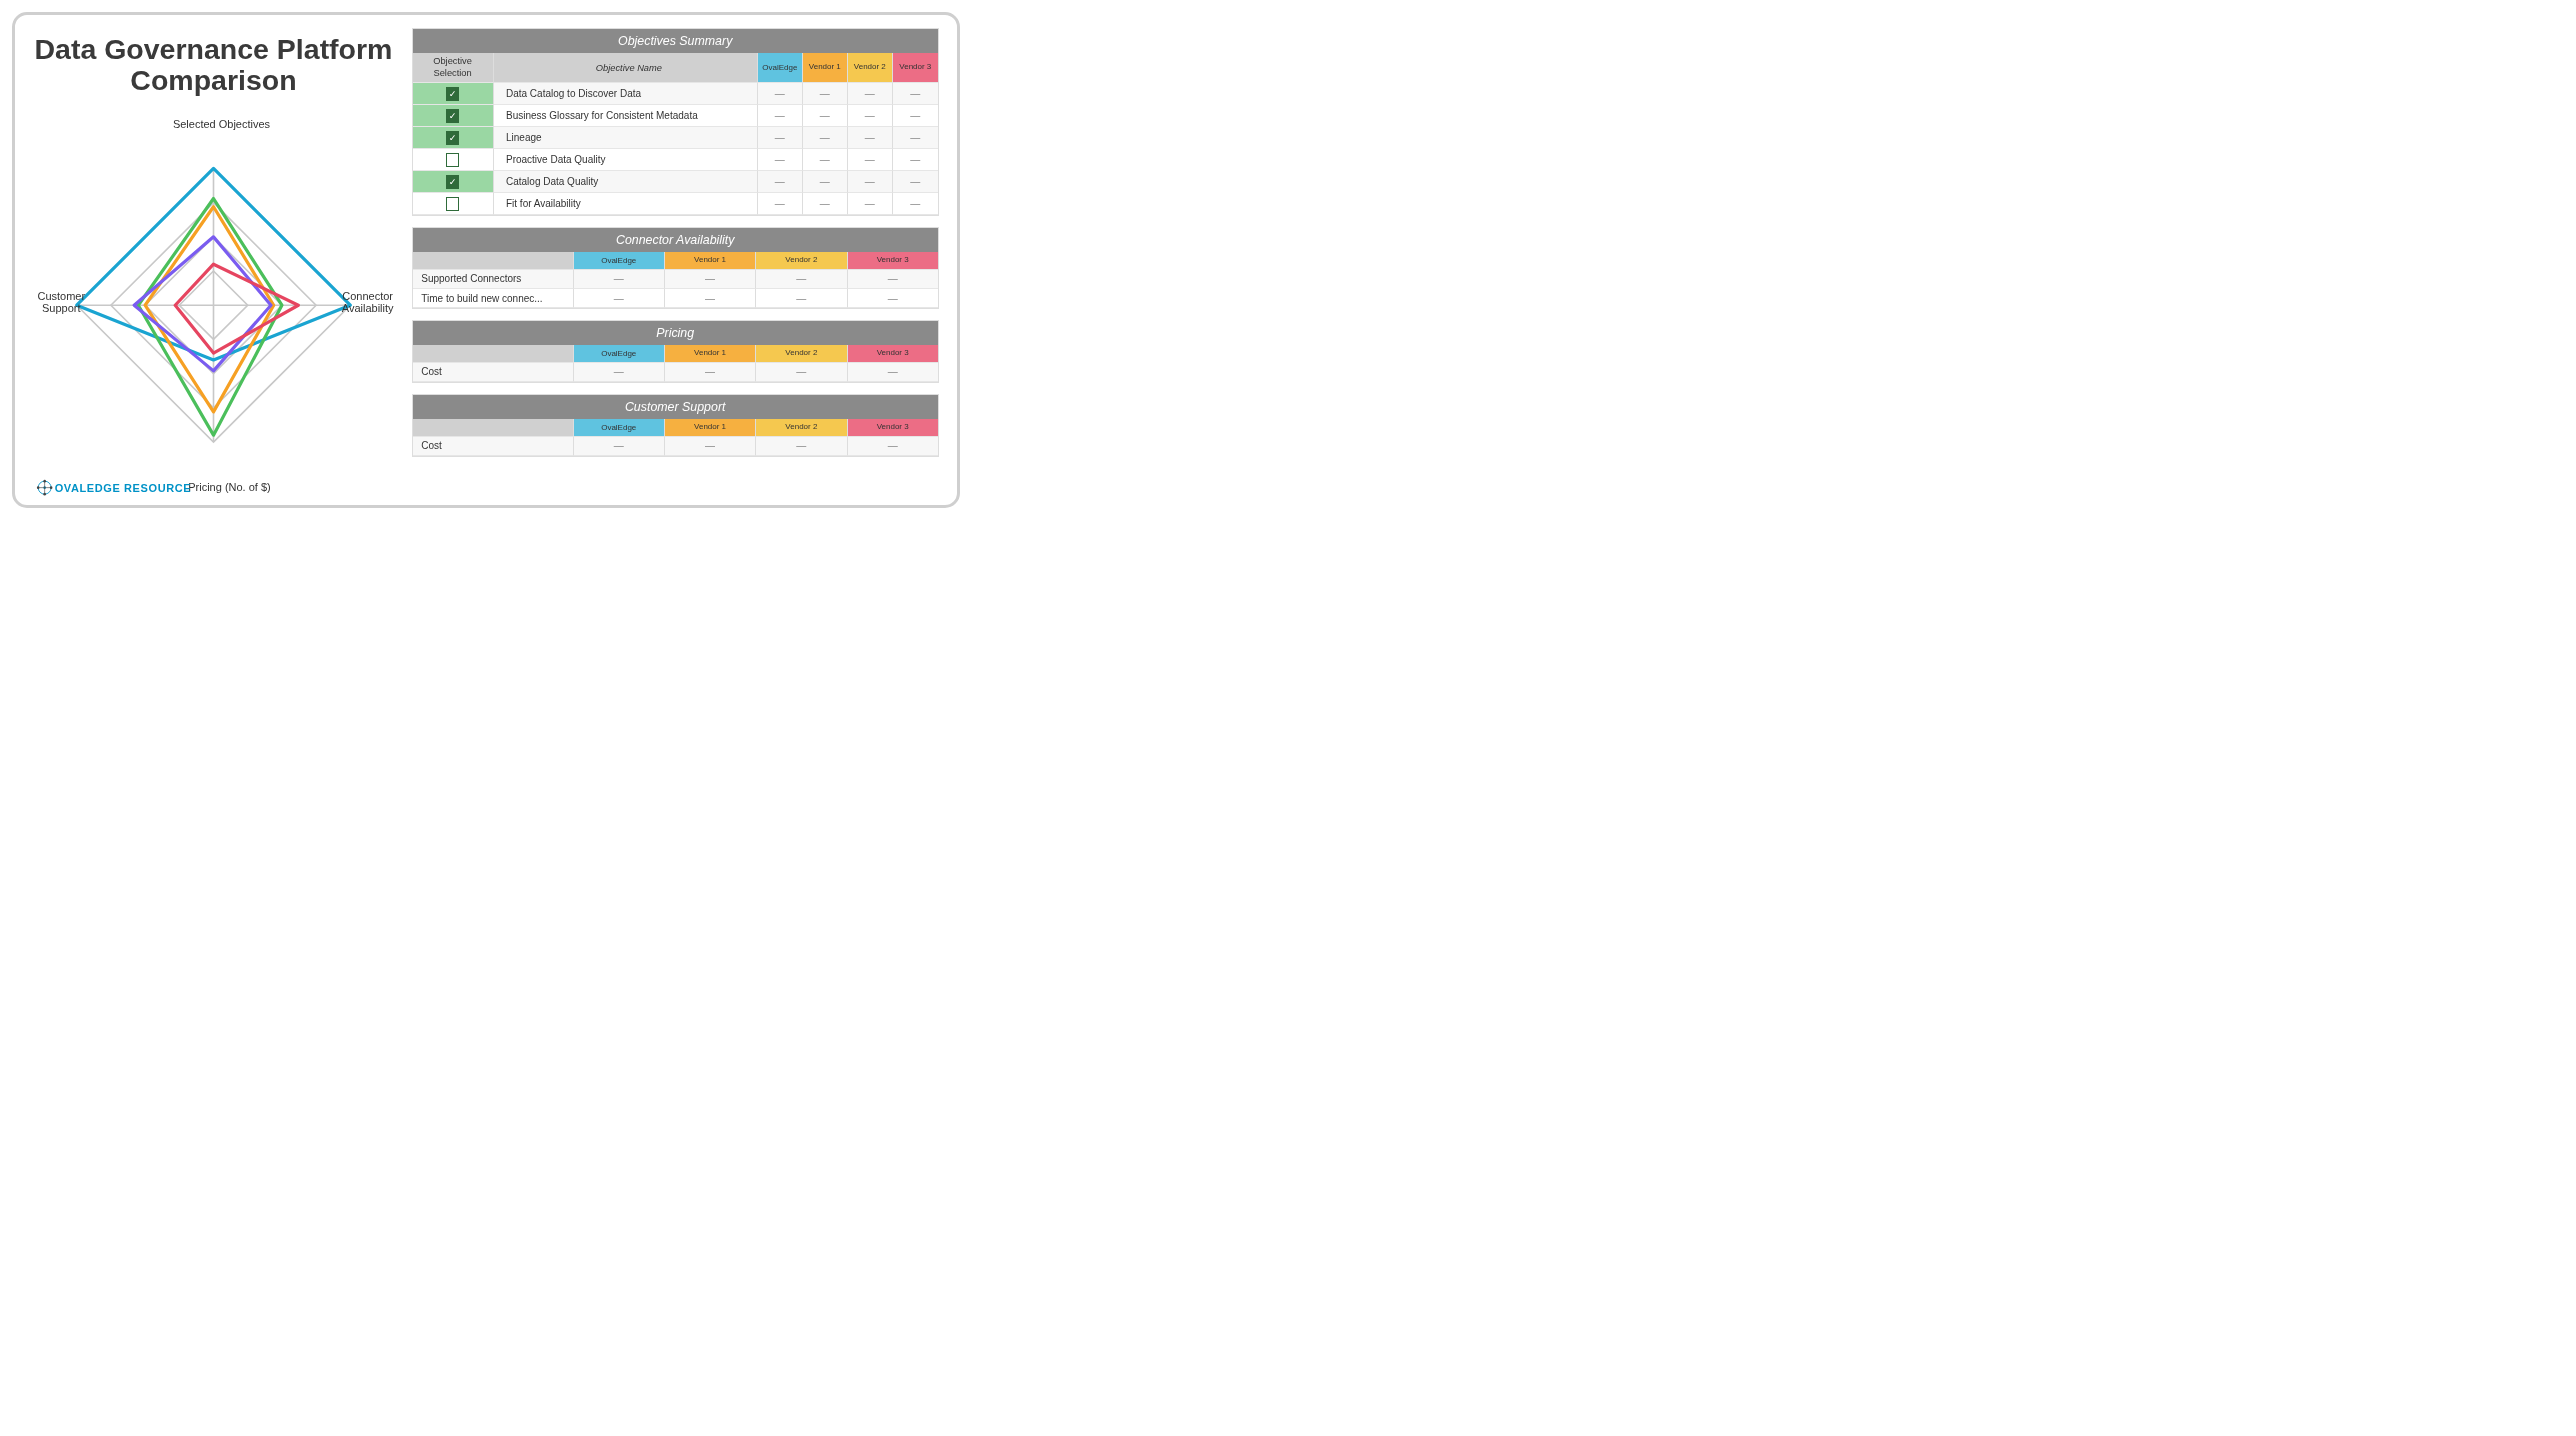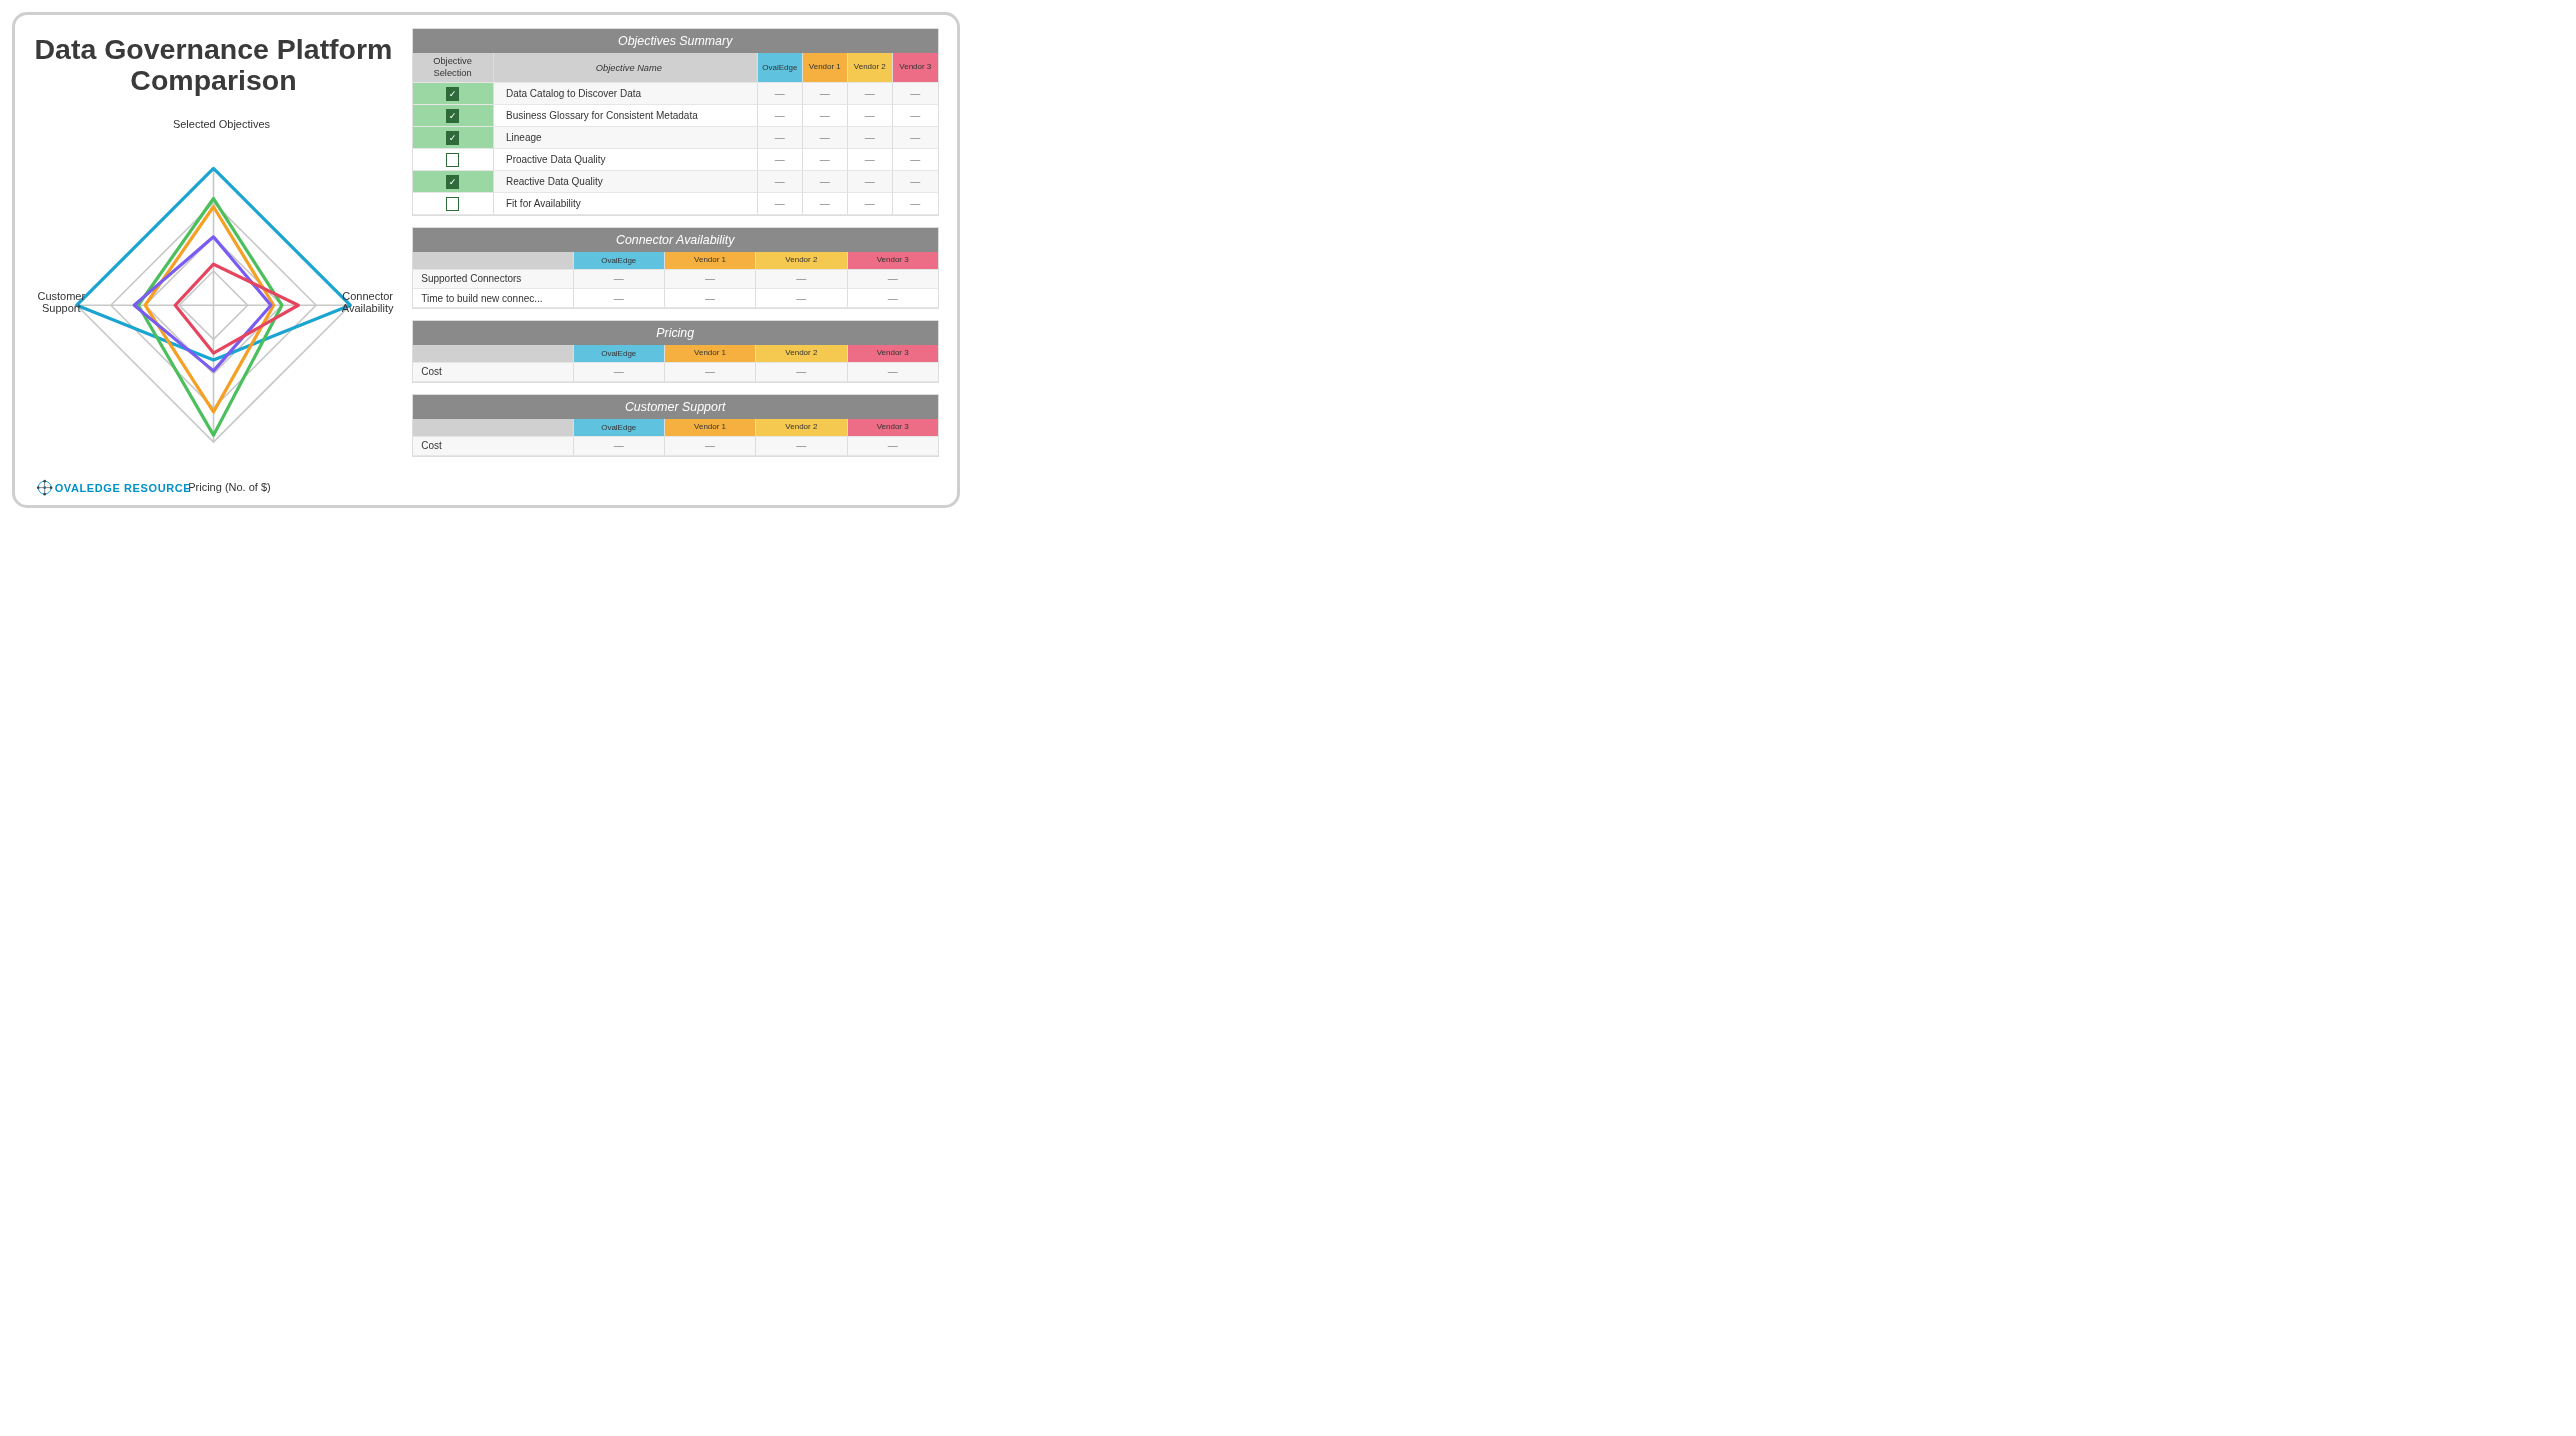--- a/index.html
+++ b/index.html
@@ -189,21 +189,21 @@
               <div class="obj-name-col">Proactive Data Quality</div>
               <div class="v-col dash">—</div>
               <div class="v-col dash">—</div>
               <div class="v-col dash">—</div>
               <div class="v-col dash">—</div>
             </div>
             <div class="row alt">
               <div class="obj-sel-col sel-on">
                 <span class="chk on">✓</span>
               </div>
-              <div class="obj-name-col">Reactive Data Quality</div>
+              <div class="obj-name-col">Catalog Data Quality</div>
               <div class="v-col dash">—</div>
               <div class="v-col dash">—</div>
               <div class="v-col dash">—</div>
               <div class="v-col dash">—</div>
             </div>
             <div class="row">
               <div class="obj-sel-col">
                 <span class="chk"></span>
               </div>
               <div class="obj-name-col">Fit for Availability</div>

